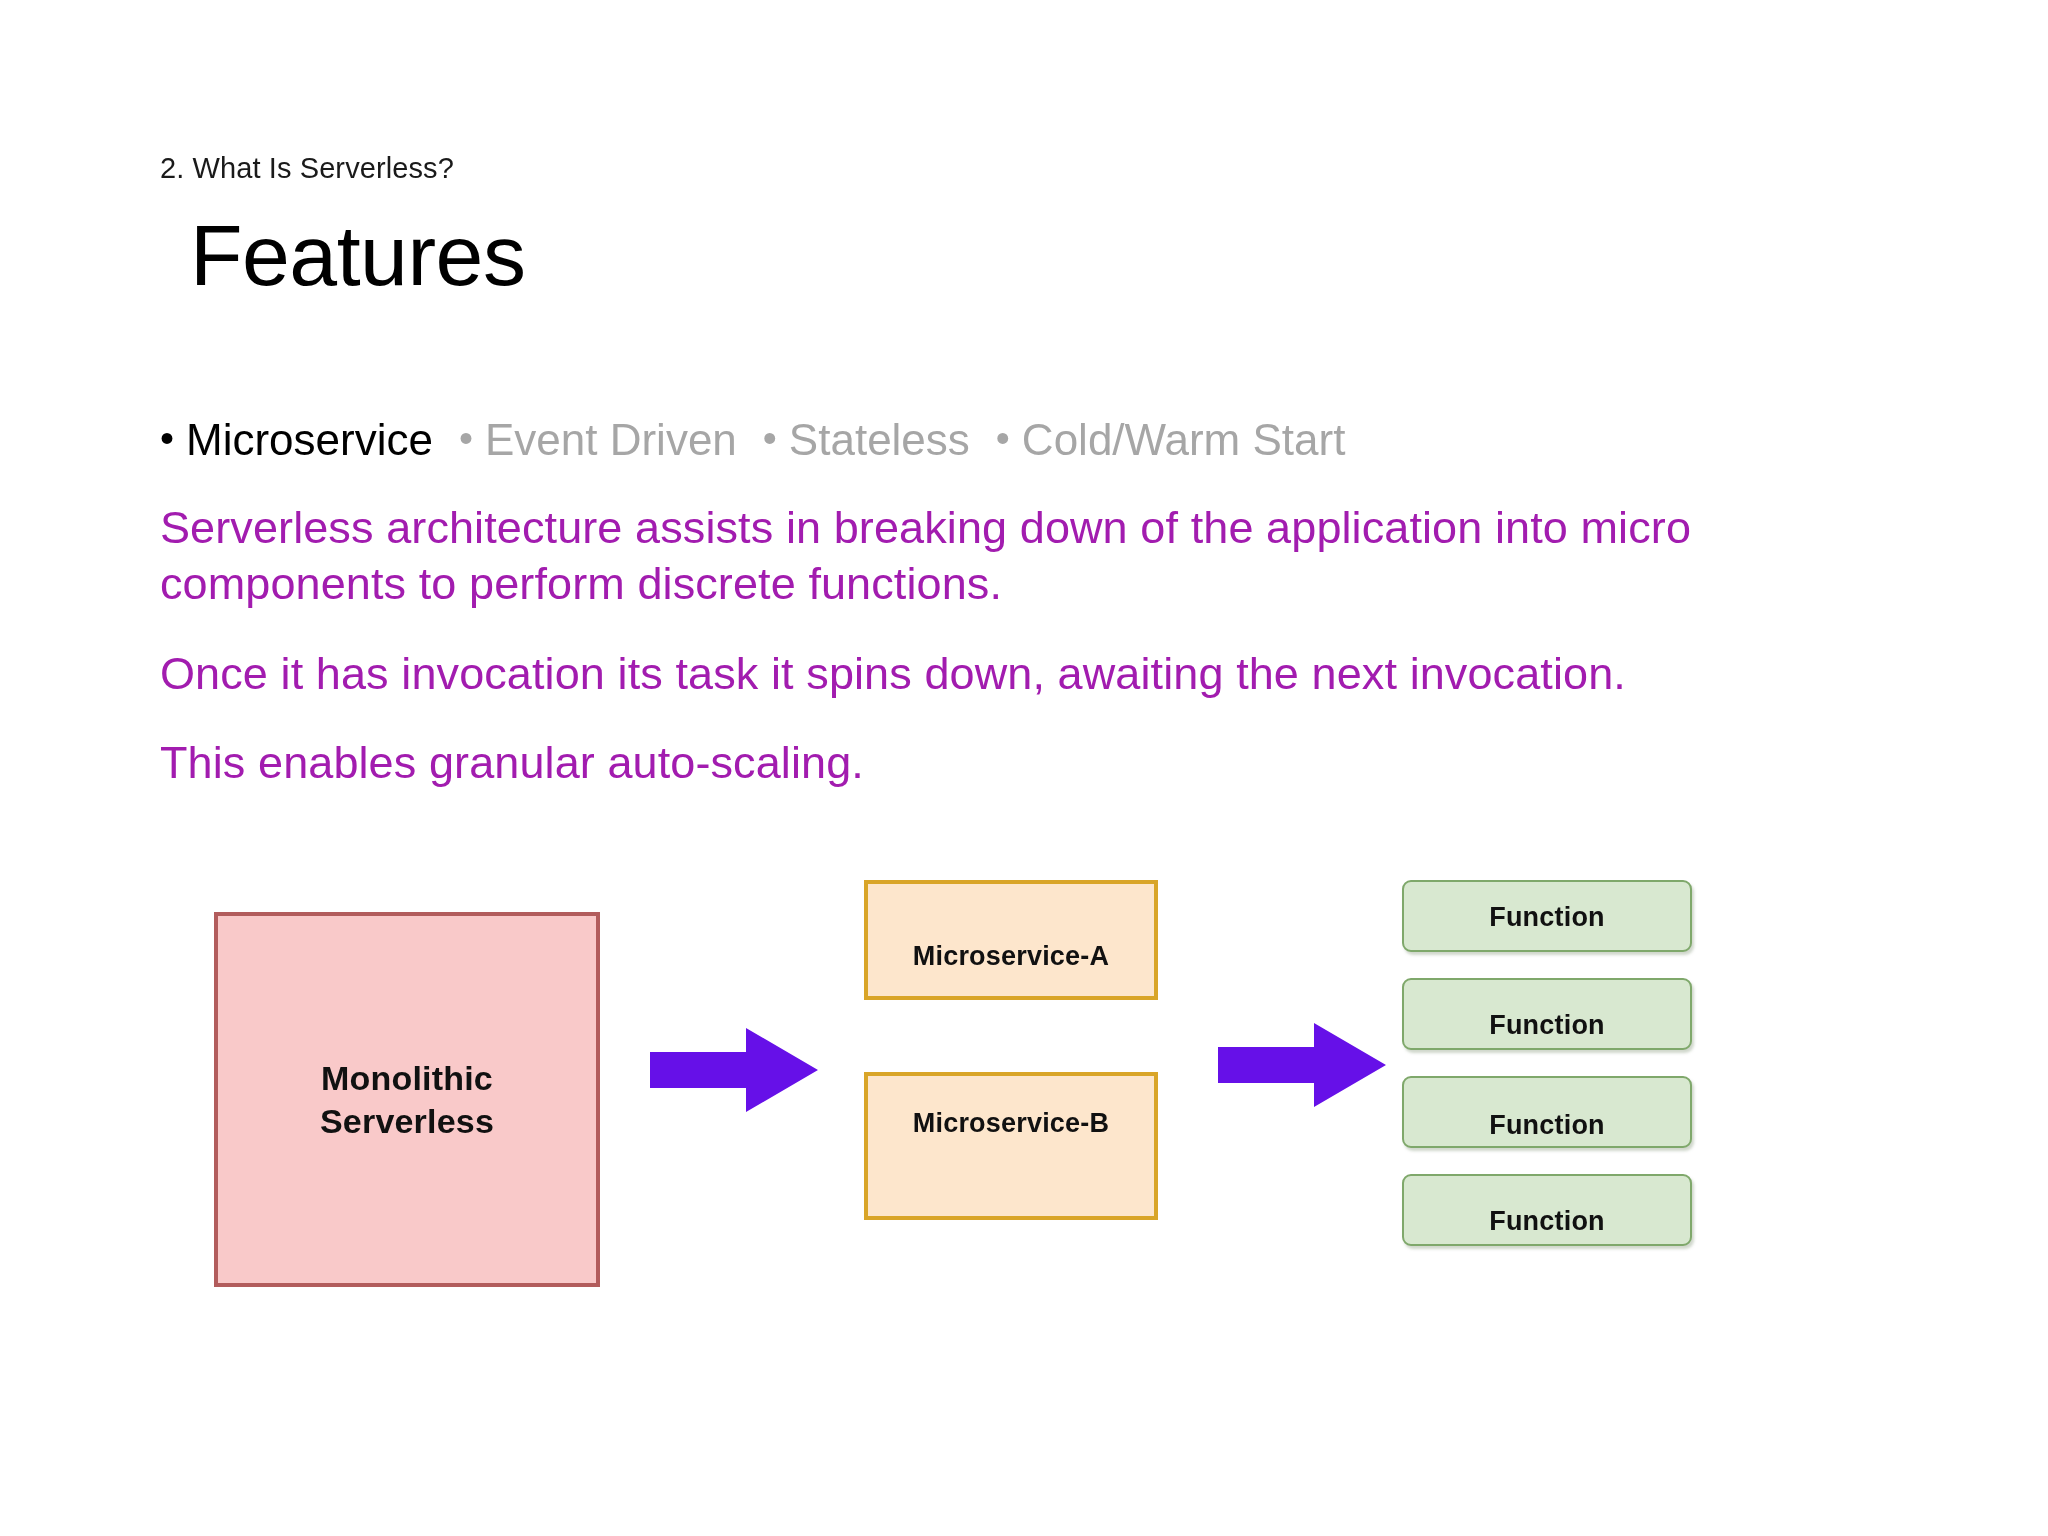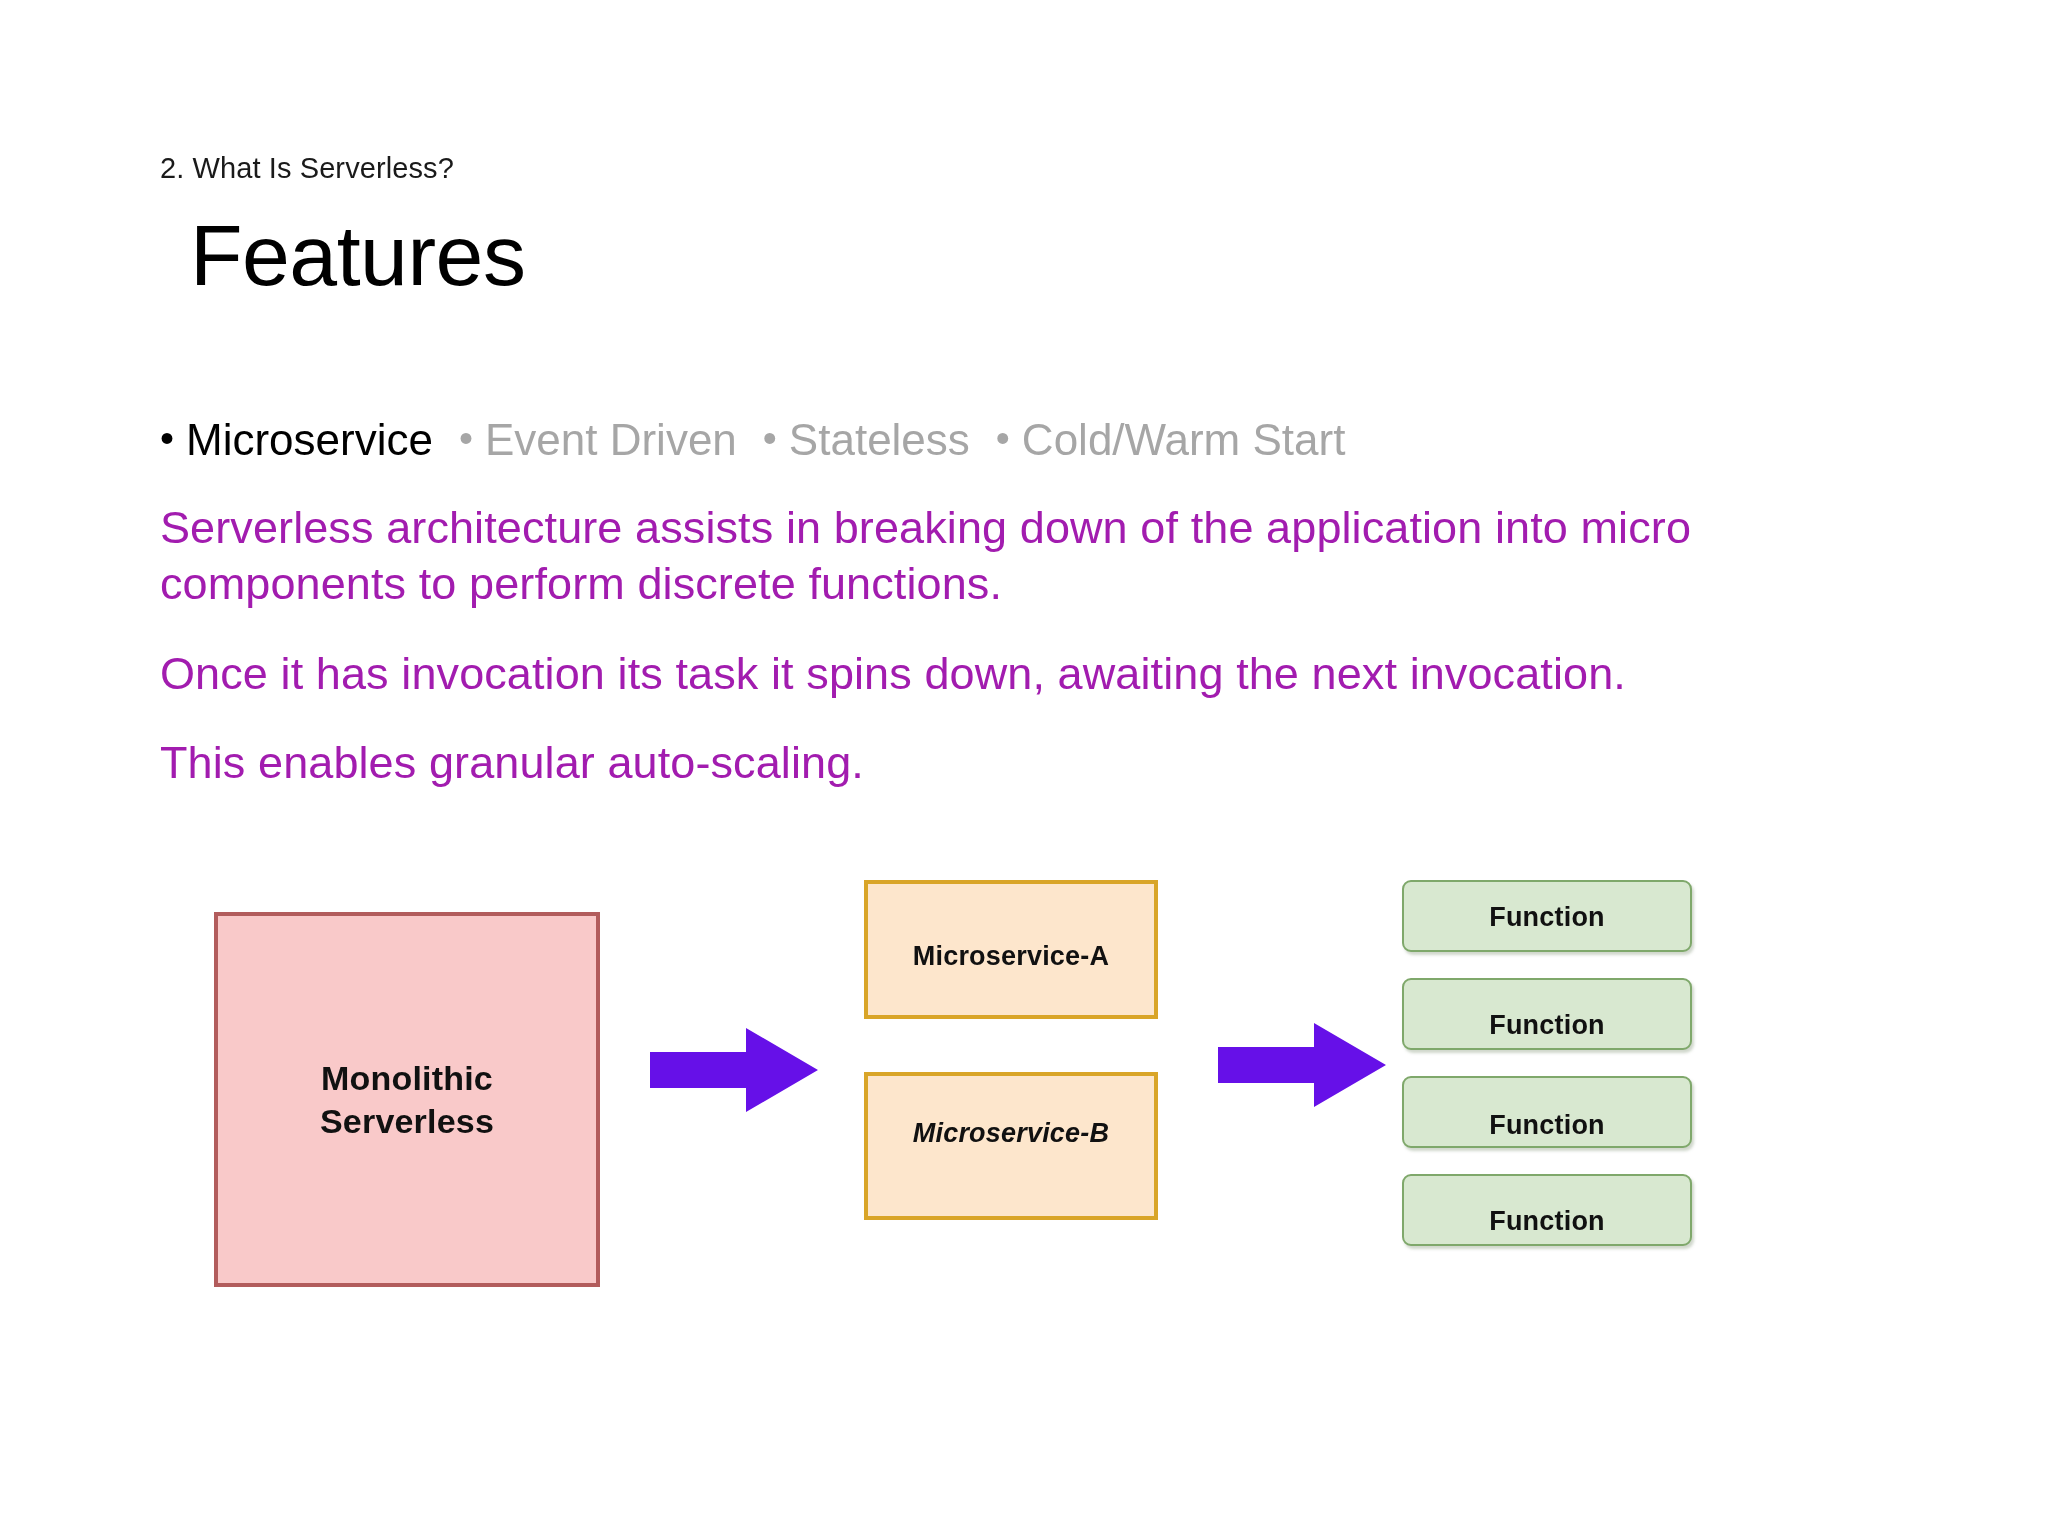--- a/index.html
+++ b/index.html
@@ -129,34 +129,34 @@
   }
 
   .ms-box {
     position: absolute;
     left: 864px;
     width: 294px;
     box-sizing: border-box;
     background: #fde6cc;
     border: 4px solid #d9a528;
   }
-  .ms-box-a { top: 880px; height: 139px; text-decoration: underline; }
+  .ms-box-a { top: 880px; height: 120px; text-decoration: underline; }
   .ms-box-b { top: 1072px; height: 148px; }
   .ms-label {
     position: absolute;
     left: 0;
     width: 100%;
     text-align: center;
     font-size: 27px;
     font-weight: bold;
     color: #111111;
     letter-spacing: 0.2px;
   }
   .ms-box-a .ms-label { top: 57px; }
-  .ms-box-b .ms-label { top: 42px; font-style: italic; }
+  .ms-box-b .ms-label { top: 32px; }
 
   .fn-box {
     position: absolute;
     left: 1402px;
     width: 290px;
     height: 72px;
     box-sizing: border-box;
     background: #d8e8d0;
     border: 2px solid #7fa86b;
     border-radius: 9px;

